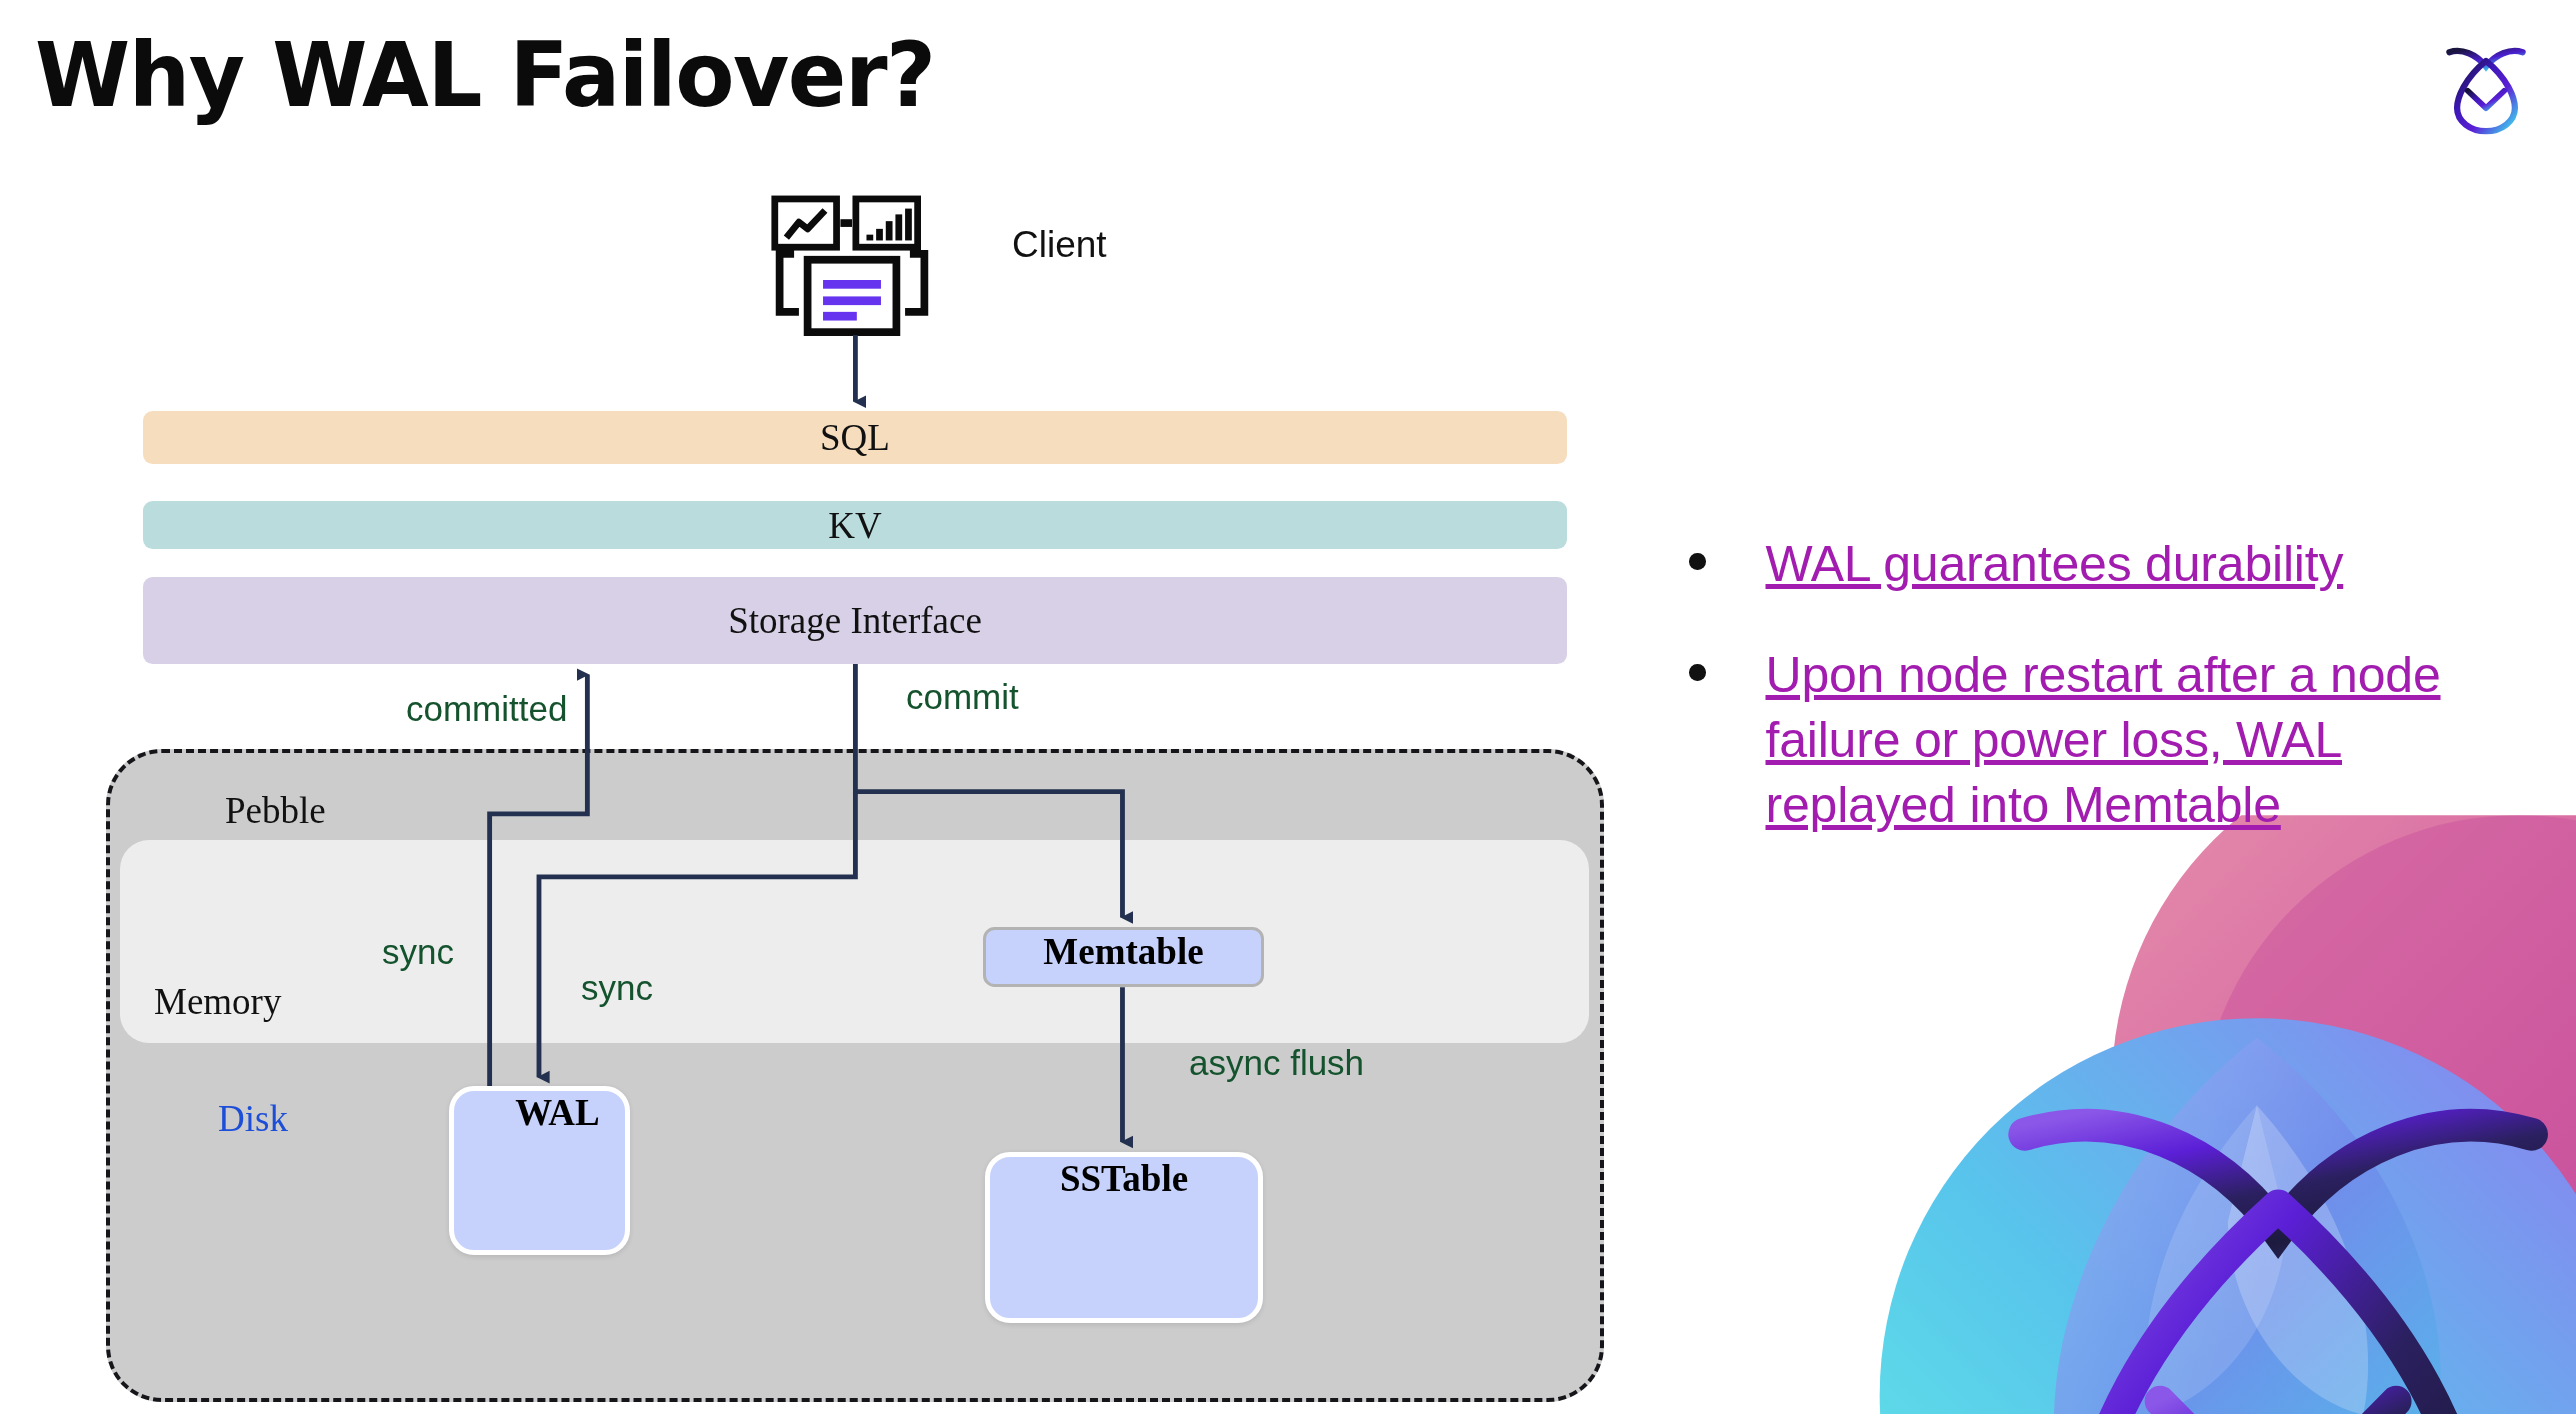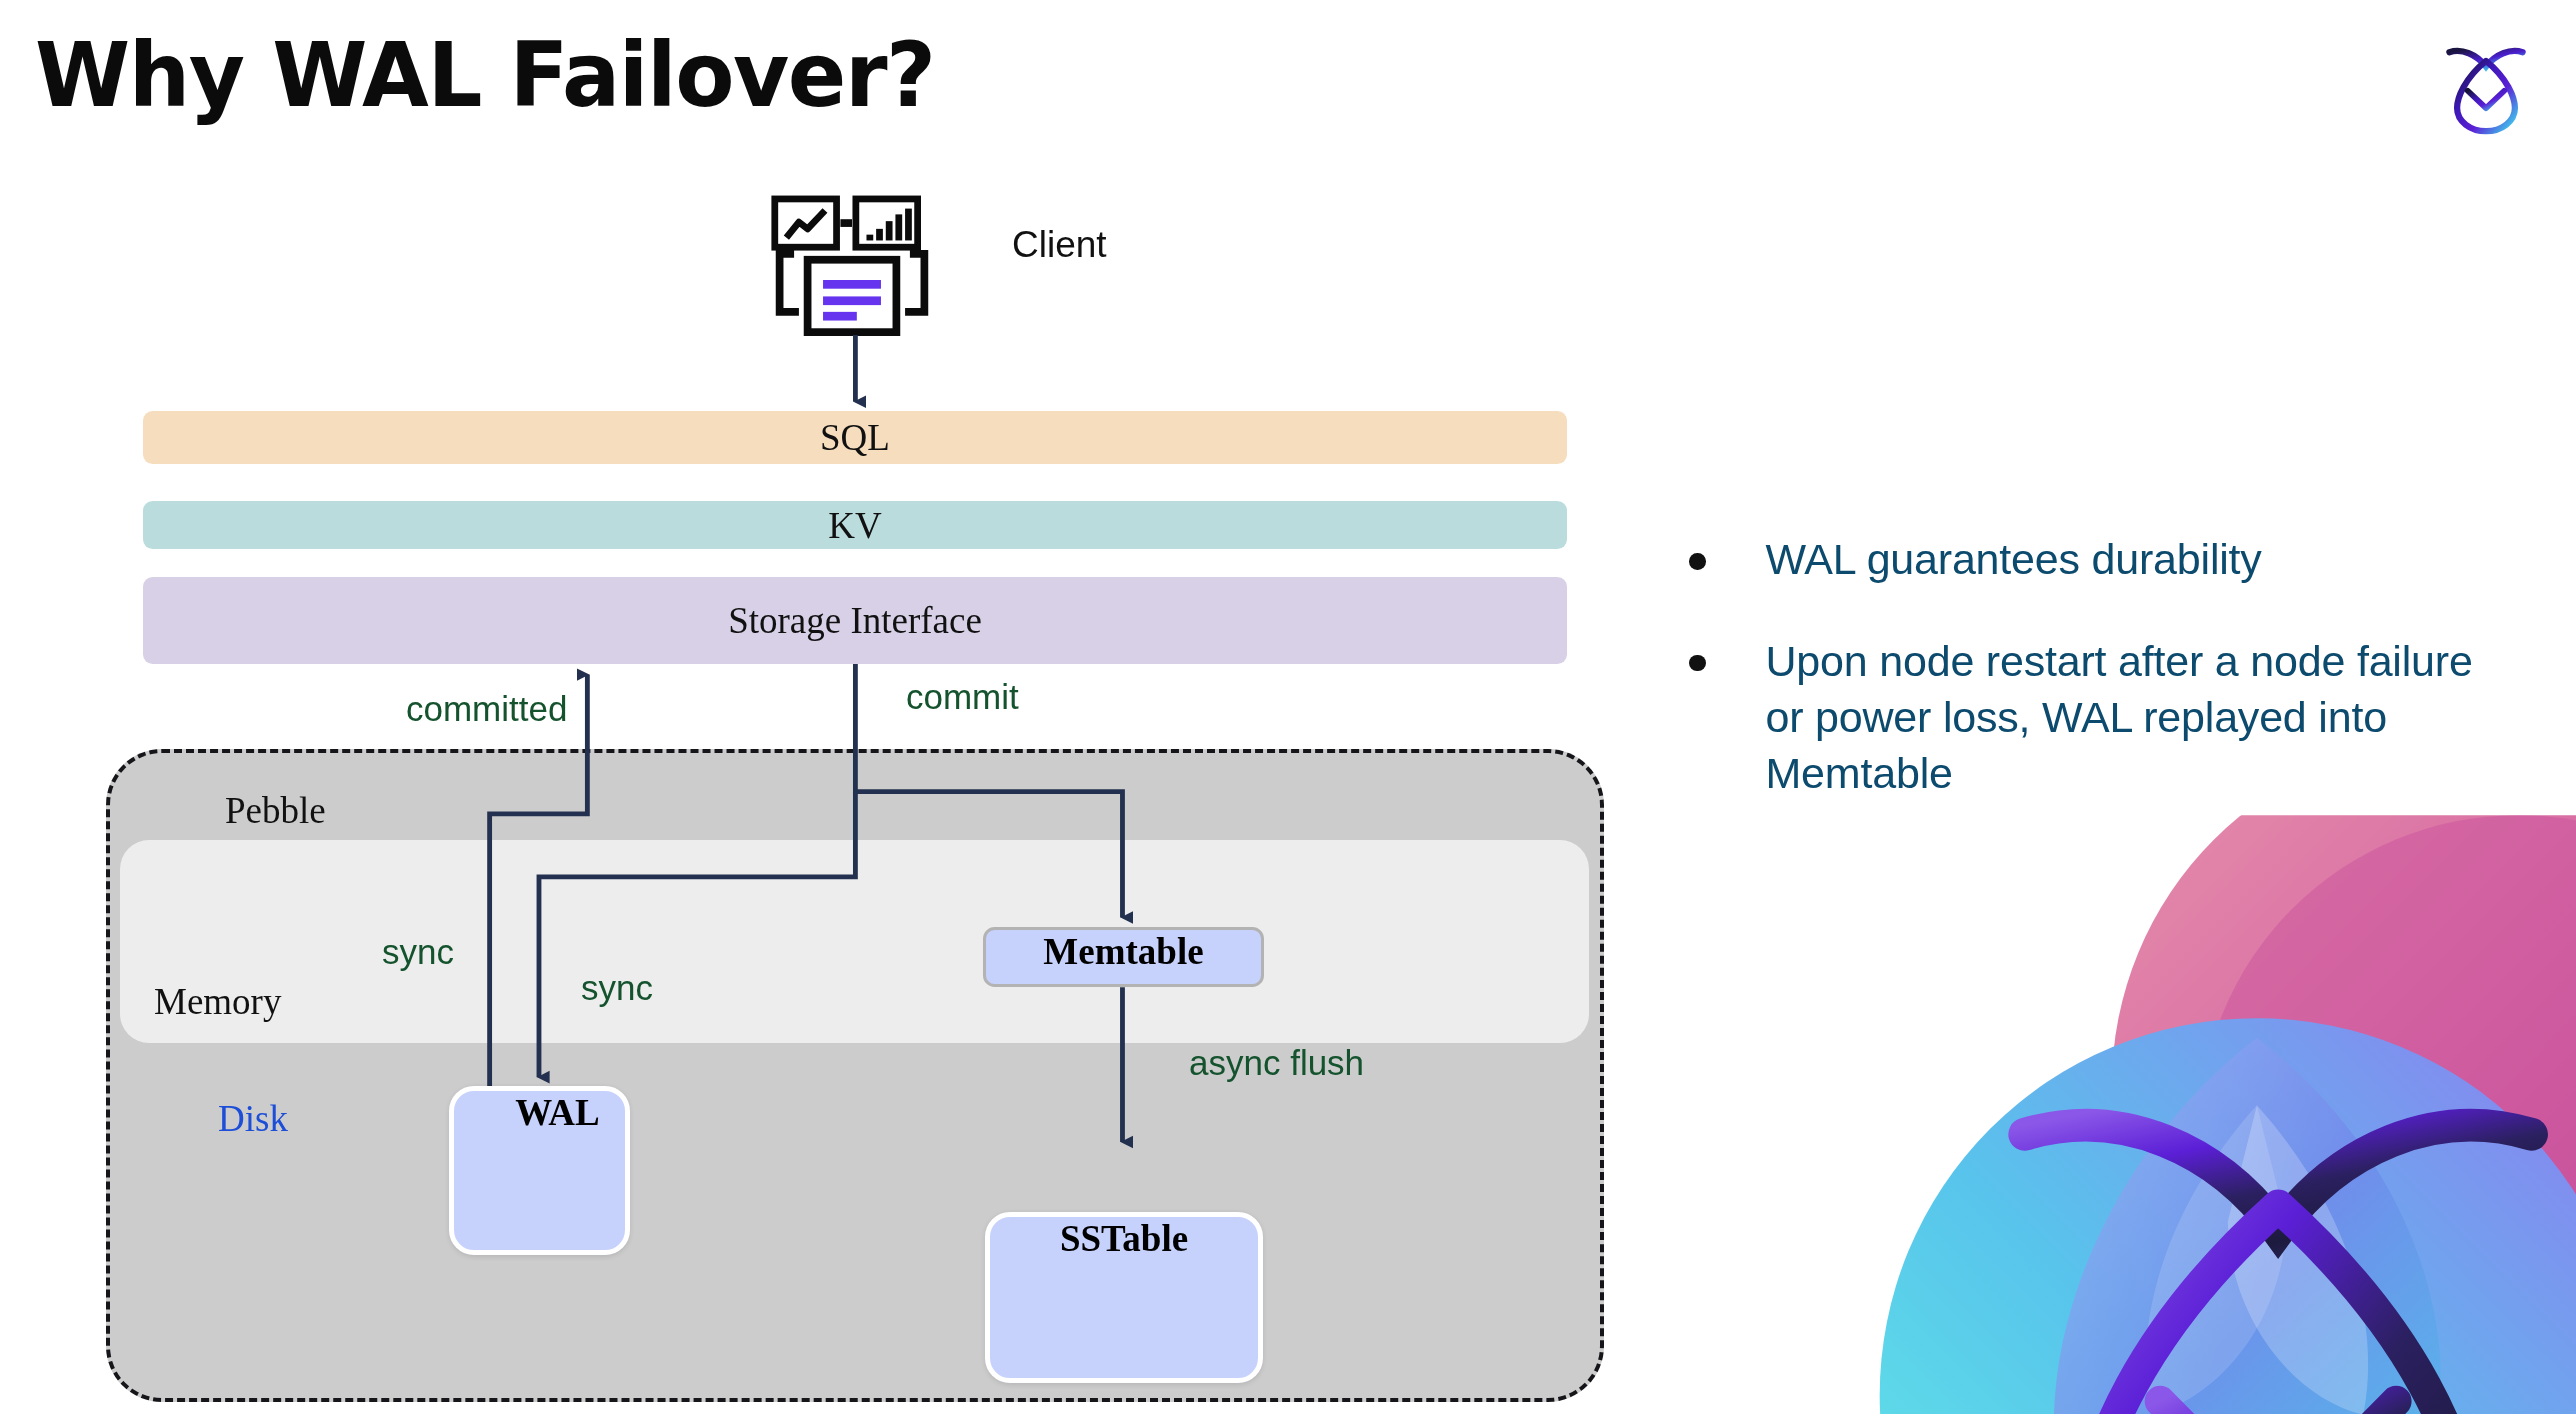--- a/index.html
+++ b/index.html
@@ -76,21 +76,21 @@
     border-radius:11.6px; border:3.9px solid #b3b3b3;
     box-sizing:border-box;
   }
   #node-wal{
     left:449px; top:1086px; width:181px; height:169px;
     border-radius:25px; border:5.8px solid #ffffff; box-sizing:border-box;
     box-shadow:0 1.9px 4.8px rgba(0,0,0,0.10);
     padding-left:36px;
   }
   #node-sstable{
-    left:985px; top:1212px; width:278px; height:171px;
+    left:985px; top:1152px; width:278px; height:171px;
     border-radius:25px; border:5.8px solid #ffffff; box-sizing:border-box;
     box-shadow:0 1.9px 4.8px rgba(0,0,0,0.10);
   }
 
   
   .edge-label{
     position:absolute; font-family:"Liberation Sans", sans-serif;
     font-size:35px; color:#14532d; white-space:nowrap;
   }
   #lbl-committed{ left:406px; top:689px; }
@@ -113,21 +113,21 @@
   #bullets{
     position:absolute; left:1689px; top:532px; width:823px;
   }
   .bullet-row{ display:flex; align-items:flex-start; margin-bottom:46px; }
   .bullet-dot{
     width:16.5px; height:16.5px; border-radius:50%; background:#111;
     margin-top:21px; margin-right:60px; flex:0 0 auto;
   }
   .bullet-text{
     font-family:"Liberation Sans", sans-serif;
-    font-size:43px; line-height:1.30; color:#0c4a6e; letter-spacing:-0.2px;
+    font-size:50px; line-height:1.30; color:#a21caf; letter-spacing:-0.2px;text-decoration:underline;
   }
 </style>
 </head>
 <body>
 
 <div id="slide-title">Why WAL Failover?</div>
 
 <div id="brand-logo">
   <svg viewBox="0 0 110 110" width="106" height="106" aria-hidden="true">
     <defs>

